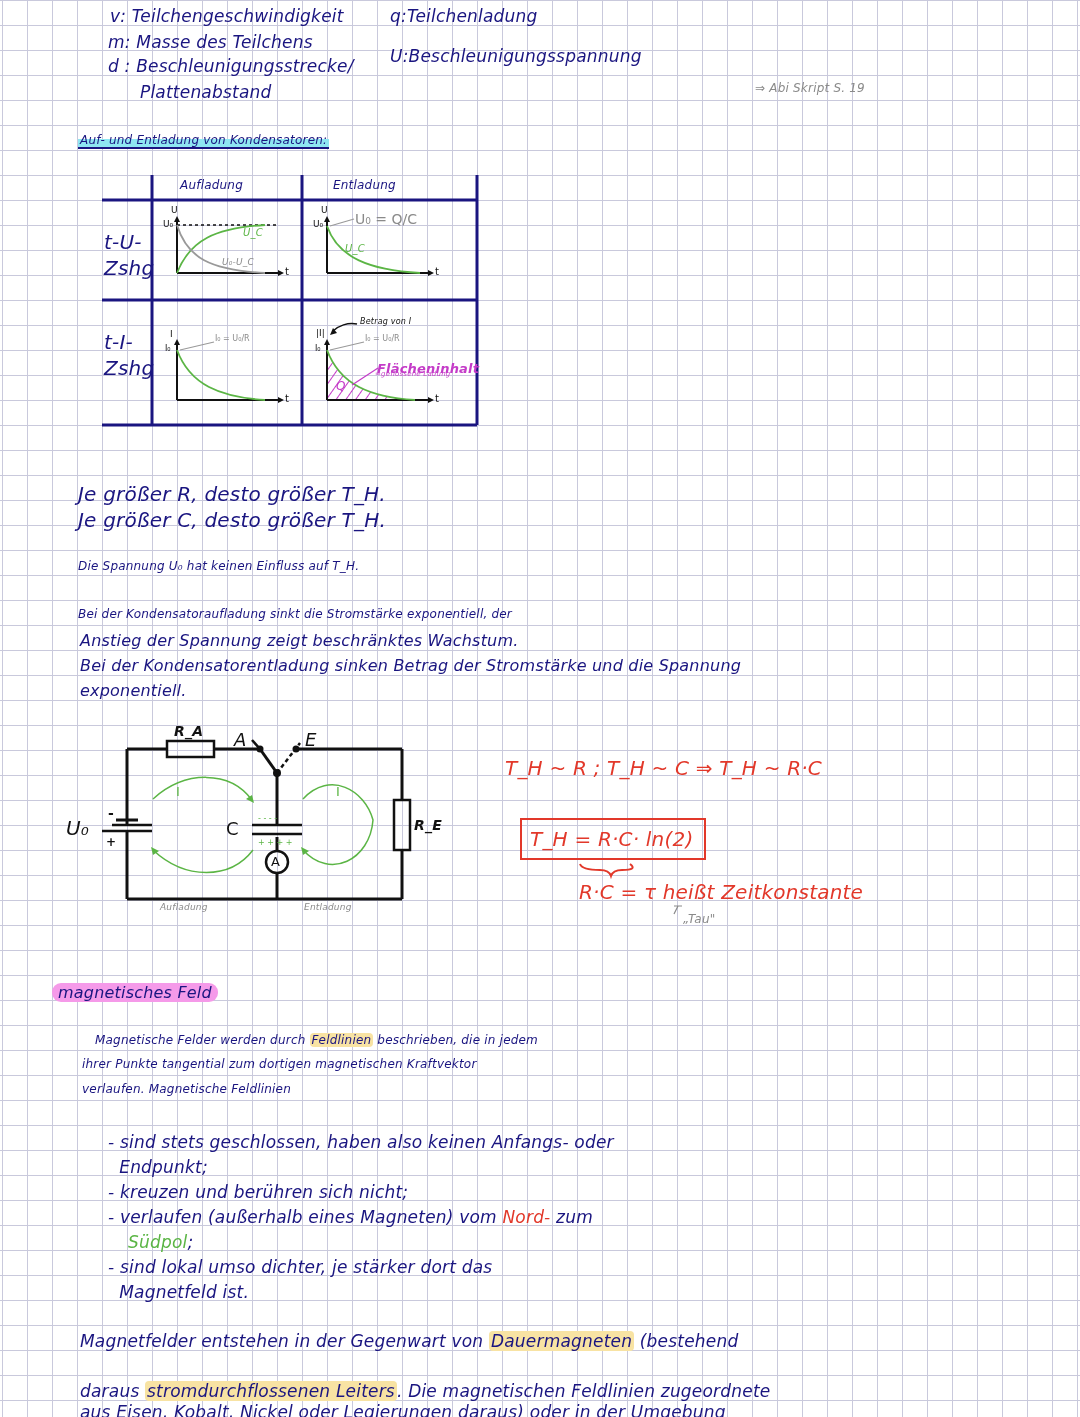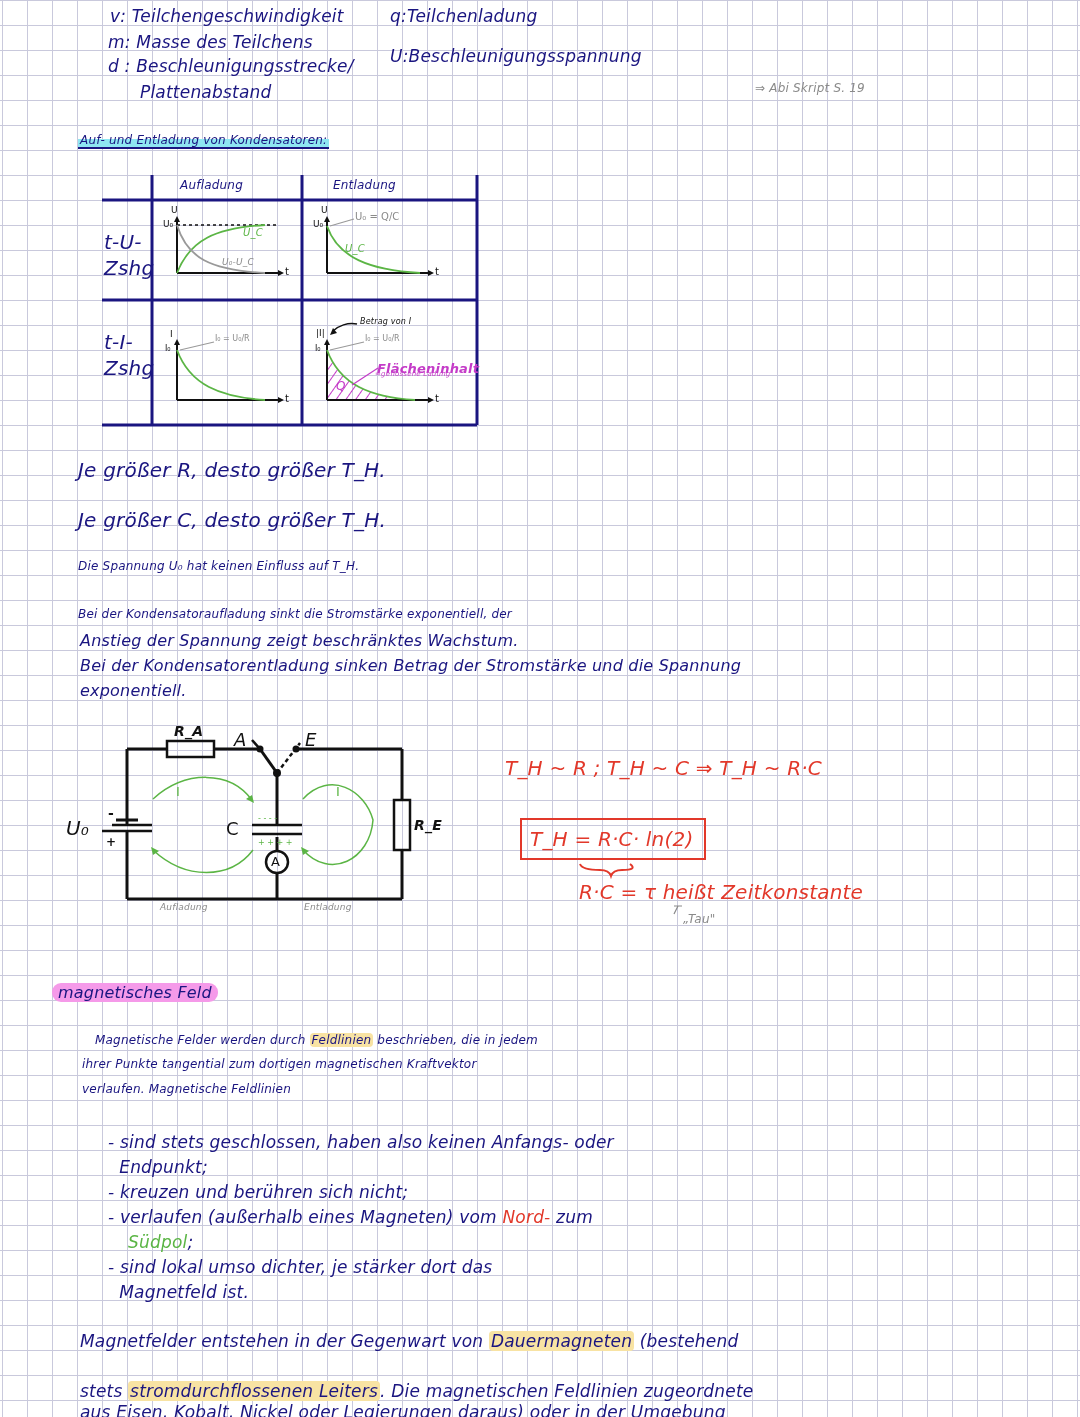--- a/index.html
+++ b/index.html
@@ -127,39 +127,39 @@
 <div class="t hand s20" style="left:104px;top:358px;">Zshg</div>
 
 <div class="t" style="left:171px;top:206px;font-size:9px;color:#111;">U</div>
 <div class="t" style="left:163px;top:220px;font-size:9px;color:#111;">U₀</div>
 <div class="t hand green" style="left:243px;top:228px;font-size:10px;">U_C</div>
 <div class="t hand grey" style="left:222px;top:258px;font-size:9px;">U₀-U_C</div>
 <div class="t" style="left:285px;top:267px;font-size:10px;color:#111;">t</div>
 
 <div class="t" style="left:321px;top:206px;font-size:9px;color:#111;">U</div>
 <div class="t" style="left:313px;top:220px;font-size:9px;color:#111;">U₀</div>
-<div class="t grey" style="left:355px;top:212px;font-size:10px;">U₀ = Q/C</div>
+<div class="t grey" style="left:355px;top:212px;font-size:14px;">U₀ = Q/C</div>
 <div class="t hand green" style="left:345px;top:244px;font-size:10px;">U_C</div>
 <div class="t" style="left:435px;top:267px;font-size:10px;color:#111;">t</div>
 
 <div class="t" style="left:170px;top:330px;font-size:9px;color:#111;">I</div>
 <div class="t" style="left:165px;top:345px;font-size:8px;color:#111;">I₀</div>
 <div class="t grey" style="left:215px;top:335px;font-size:8px;">I₀ = U₀/R</div>
 <div class="t" style="left:285px;top:394px;font-size:10px;color:#111;">t</div>
 
 <div class="t" style="left:316px;top:329px;font-size:9px;color:#111;">|I|</div>
 <div class="t" style="left:315px;top:345px;font-size:8px;color:#111;">I₀</div>
 <div class="t grey" style="left:365px;top:335px;font-size:8px;">I₀ = U₀/R</div>
 <div class="t hand" style="left:360px;top:318px;font-size:8px;color:#111;">Betrag von I</div>
 <div class="t hand magenta" style="left:336px;top:380px;font-size:12px;">Q</div>
 <div class="t hand magenta" style="left:377px;top:362px;font-size:13px;font-weight:bold;">Flächeninhalt</div>
 <div class="t hand magenta" style="left:375px;top:371px;font-size:7px;">=geflossene Ladung</div>
 <div class="t" style="left:435px;top:394px;font-size:10px;color:#111;">t</div>
 
-<div class="t hand s20" style="left:78px;top:460px;text-align:right;">Je größer R, desto größer T_H.</div>
+<div class="t hand s20" style="left:78px;top:484px;text-align:right;">Je größer R, desto größer T_H.</div>
 <div class="t hand s20" style="left:78px;top:510px;">Je größer C, desto größer T_H.</div>
 <div class="t hand s18" style="left:78px;top:560px;">Die Spannung U₀ hat keinen Einfluss auf T_H.</div>
 
 <div class="t hand s18" style="left:78px;top:608px;">Bei der Kondensatoraufladung sinkt die Stromstärke exponentiell, der</div>
 <div class="t hand s16" style="left:80px;top:633px;">Anstieg der Spannung zeigt beschränktes Wachstum.</div>
 <div class="t hand s16" style="left:80px;top:658px;">Bei der Kondensatorentladung sinken Betrag der Stromstärke und die Spannung</div>
 <div class="t hand s16" style="left:80px;top:683px;">exponentiell.</div>
 
 <svg style="left:0;top:0;" width="1080" height="950">
   <g stroke="#111" stroke-width="3" fill="none">
@@ -249,14 +249,14 @@
   <span class="green">Südpol</span><span>;</span>
 </div>
 <div class="t hand s17" style="left:108px;top:1259px;">- sind lokal umso dichter, je stärker dort das</div>
 <div class="t hand s17" style="left:108px;top:1284px;white-space:pre;">  Magnetfeld ist.</div>
 
 <div class="t hand s17" style="left:80px;top:1333px;">
   <span>Magnetfelder entstehen in der Gegenwart von </span><span class="yellow-hl">Dauermagneten</span><span> (bestehend</span>
 </div>
 <div class="t hand s17" style="left:80px;top:1358px;margin-top:46px;">aus Eisen, Kobalt, Nickel oder Legierungen daraus) oder in der Umgebung</div>
 <div class="t hand s17" style="left:80px;top:1383px;">
-  <span>stets </span><span class="yellow-hl">stromdurchflossenen Leiters</span><span>. Die magnetischen Feldlinien zugeordnete</span>
+  <span>daraus </span><span class="yellow-hl">stromdurchflossenen Leiters</span><span>. Die magnetischen Feldlinien zugeordnete</span>
 </div>
 
 </body></html>

